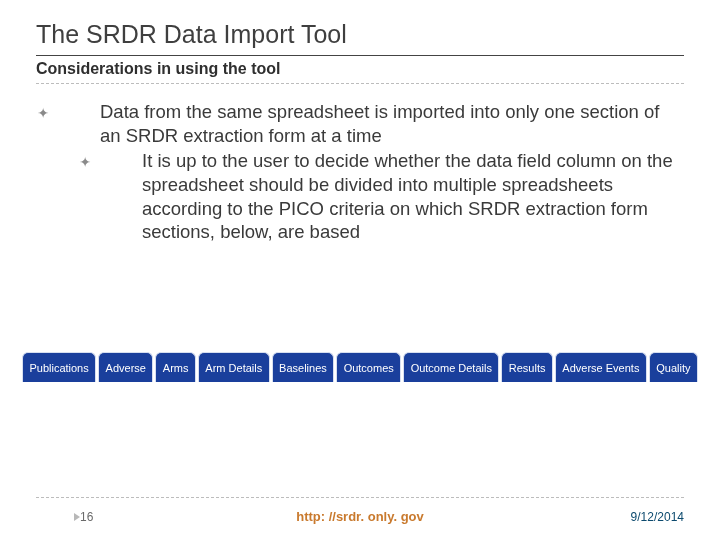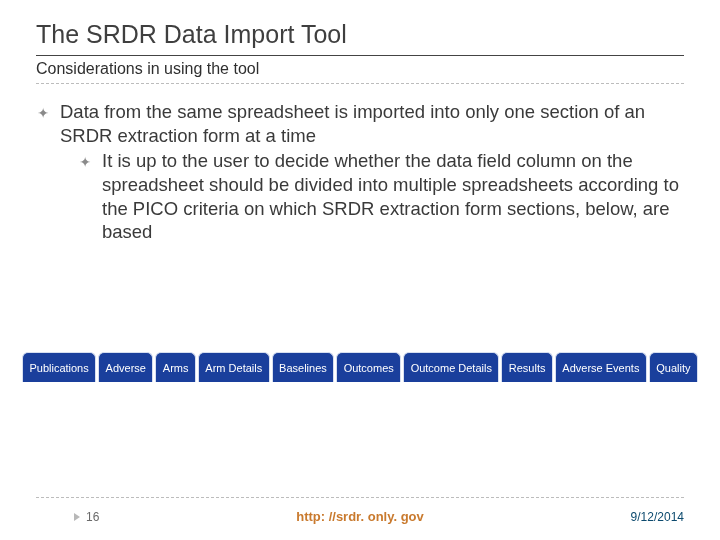--- a/index.html
+++ b/index.html
@@ -31,21 +31,21 @@
     left: 36px;
     top: 55px;
     width: 648px;
     border-top: 1px solid #444;
   }
   .subtitle {
     position: absolute;
     left: 36px;
     top: 60px;
     font-size: 16px;
-    font-weight: normal;
+    font-weight: bold;
     color: #2f2f2f;
   }
   .sub-rule {
     position: absolute;
     left: 36px;
     top: 83px;
     width: 648px;
     border-top: 1px dashed #bcbcbc;
   }
   .body {
@@ -72,20 +72,21 @@
     flex: 0 0 auto;
     font-family: Arial, sans-serif;
     font-size: 14px;
     line-height: 26px;
     color: #8a8a8a;
     width: 14px;
     text-align: center;
   }
   .bullet-text {
     flex: 1 1 auto;
+    margin-left: 40px;
   }
   .tabs-row {
     position: absolute;
     left: 22px;
     top: 312px;
     width: 676px;
     display: flex;
     align-items: stretch;
     gap: 2px;
   }
@@ -116,21 +117,21 @@
     bottom: 42px;
     width: 648px;
     border-top: 1px dashed #bcbcbc;
   }
   .page-num-wrap {
     position: absolute;
     left: 34px;
     bottom: 16px;
     display: flex;
     align-items: center;
-    gap: 6px;
+    gap: 0;
     font-size: 12px;
     color: #6a6a6a;
     padding-left: 40px;
   }
   .tri {
     width: 0; height: 0;
     border-top: 4px solid transparent;
     border-bottom: 4px solid transparent;
     border-left: 6px solid #b8b8b8;
   }

